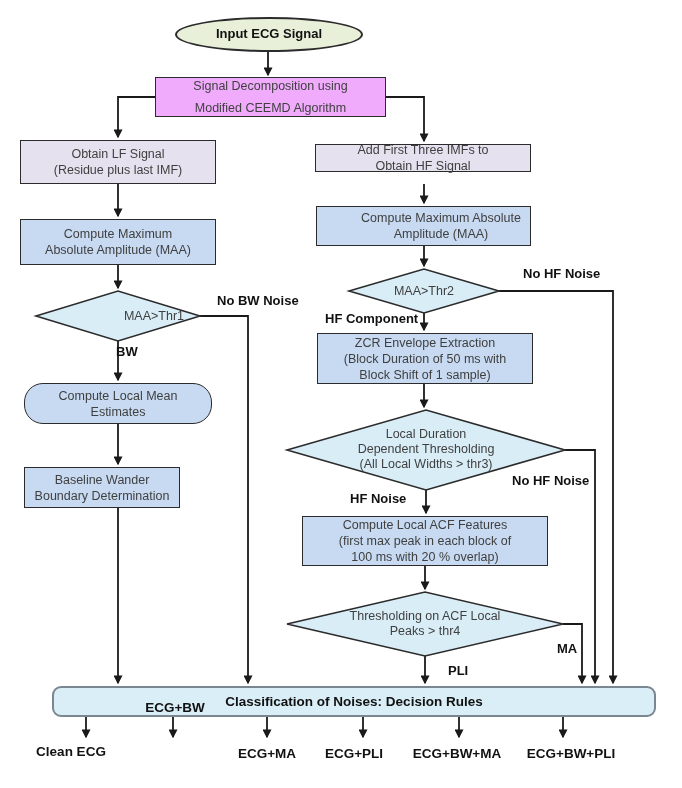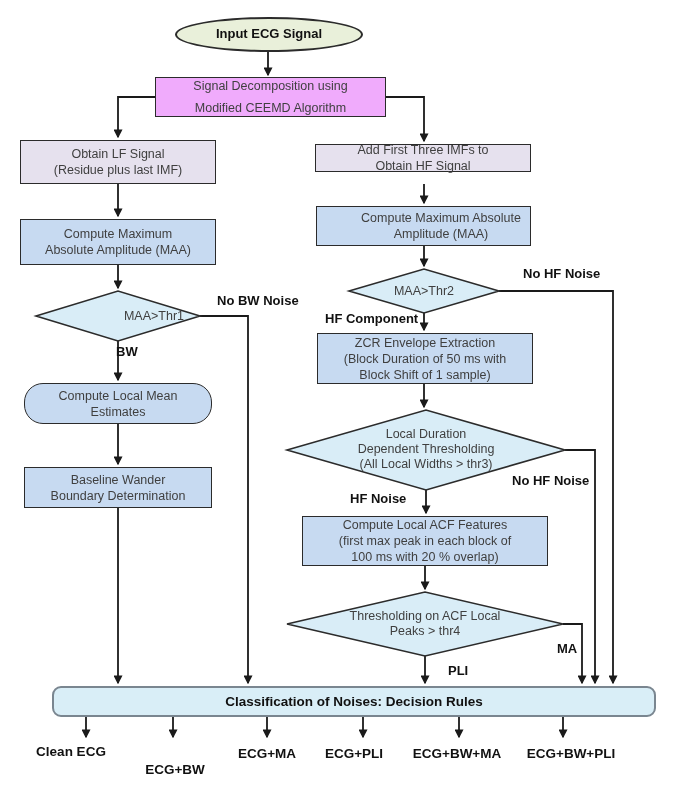--- a/index.html
+++ b/index.html
@@ -106,21 +106,21 @@
 
   <div class="blabel" style="left:200px;top:293px;">No BW Noise</div>
 
   <div class="blabel" style="left:99px;top:344px;">BW</div>
 
   <div class="node rect" style="left:24px;top:383px;width:188px;height:41px;border-radius:19px;">
     <div>Compute Local Mean</div>
     <div>Estimates</div>
   </div>
 
-  <div class="node rect" style="left:24px;top:467px;width:188px;height:41px;">
+  <div class="node rect" style="left:24px;top:467px;width:156px;height:41px;">
     <div>Baseline Wander</div>
     <div>Boundary Determination</div>
   </div>
 
   <div class="node rect lavender" style="left:315px;top:144px;width:216px;height:28px;">
     <div>Add First Three IMFs to</div>
     <div>Obtain HF Signal</div>
   </div>
 
   <div class="node rect" style="left:316px;top:206px;width:215px;height:40px;padding-left:35px;">
@@ -163,19 +163,19 @@
 
   <div class="blabel" style="left:540px;top:641px;">MA</div>
 
   <div class="blabel" style="left:431px;top:663px;">PLI</div>
 
   <div class="node classif" style="left:52px;top:686px;width:604px;height:31px;">
     <div>Classification of Noises: Decision Rules</div>
   </div>
 
   <div class="outlabel" style="left:71px;top:744px;">Clean ECG</div>
-  <div class="outlabel" style="left:175px;top:762px;">ECG+BW</div>
+  <div class="outlabel" style="left:175px;top:700px;">ECG+BW</div>
   <div class="outlabel" style="left:267px;top:746px;">ECG+MA</div>
   <div class="outlabel" style="left:354px;top:746px;">ECG+PLI</div>
   <div class="outlabel" style="left:457px;top:746px;">ECG+BW+MA</div>
   <div class="outlabel" style="left:571px;top:746px;">ECG+BW+PLI</div>
 
 </div>
 
 </body></html>

